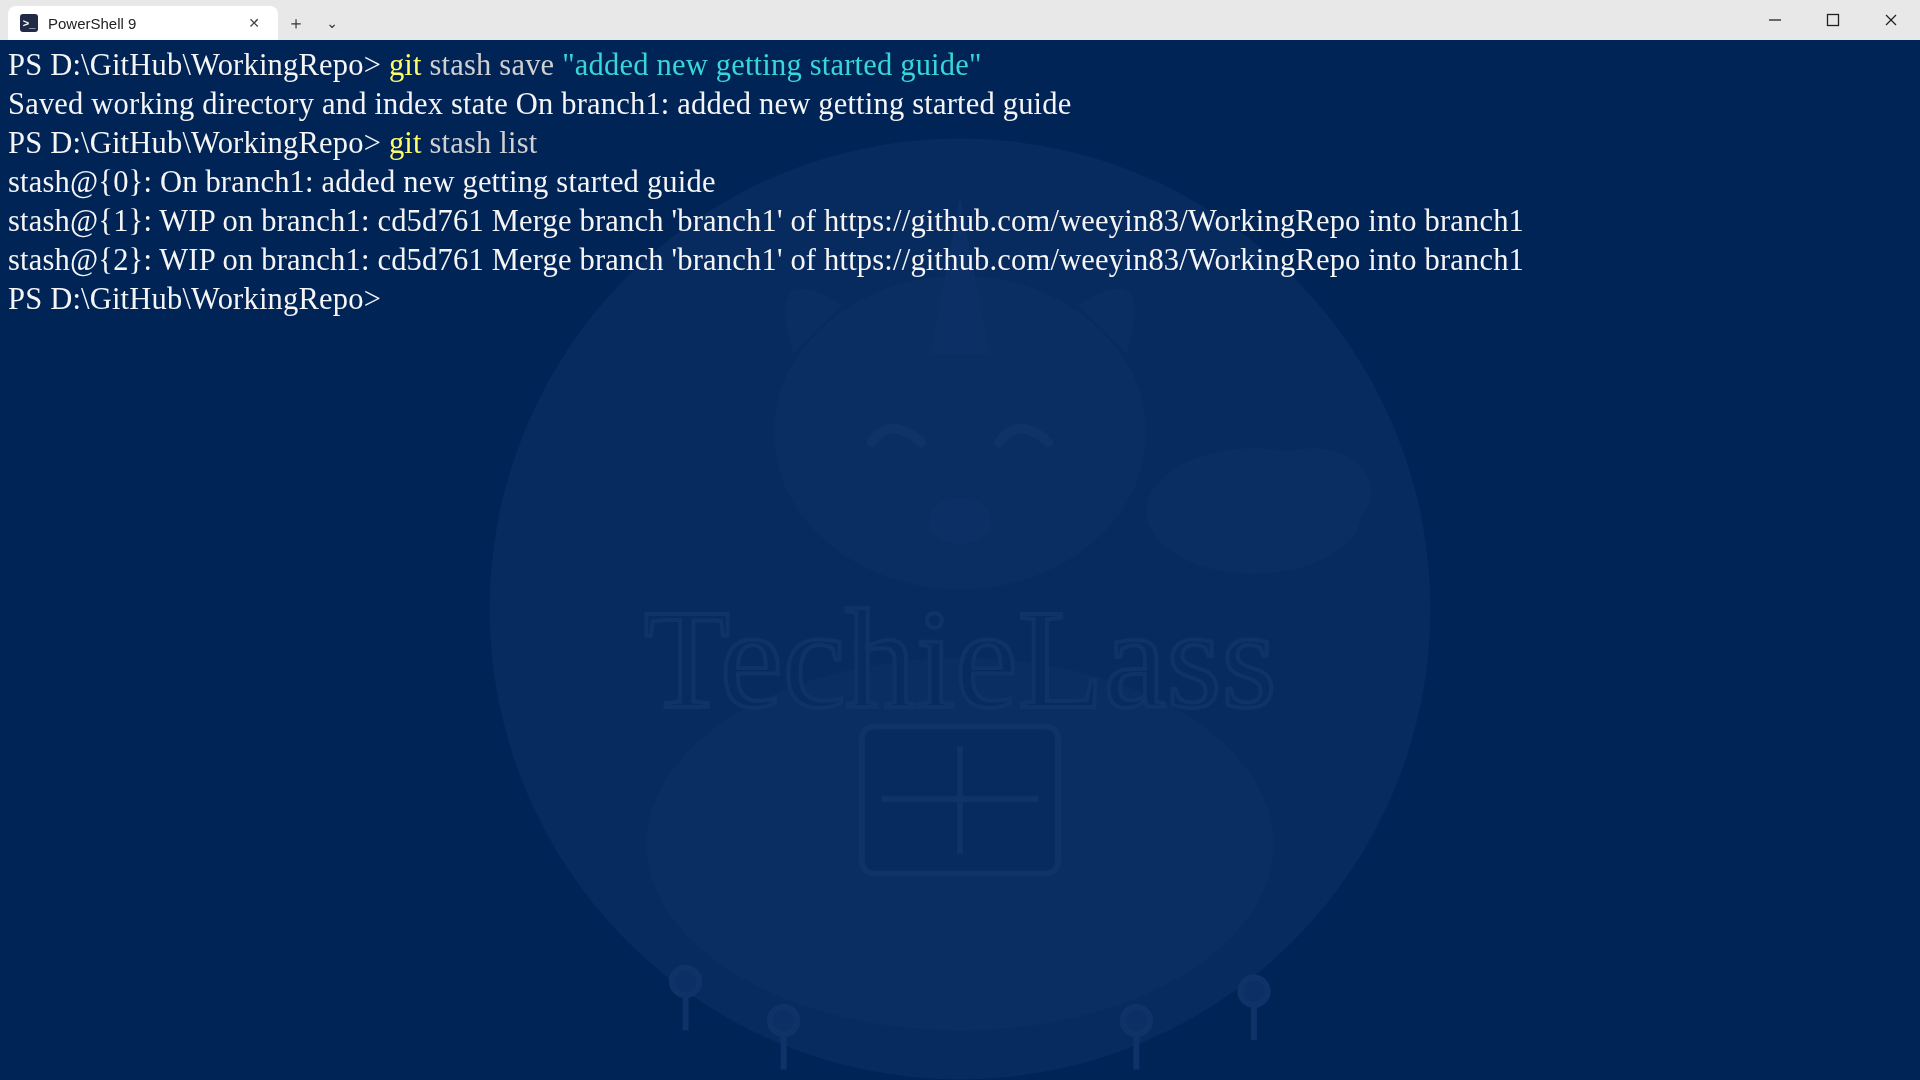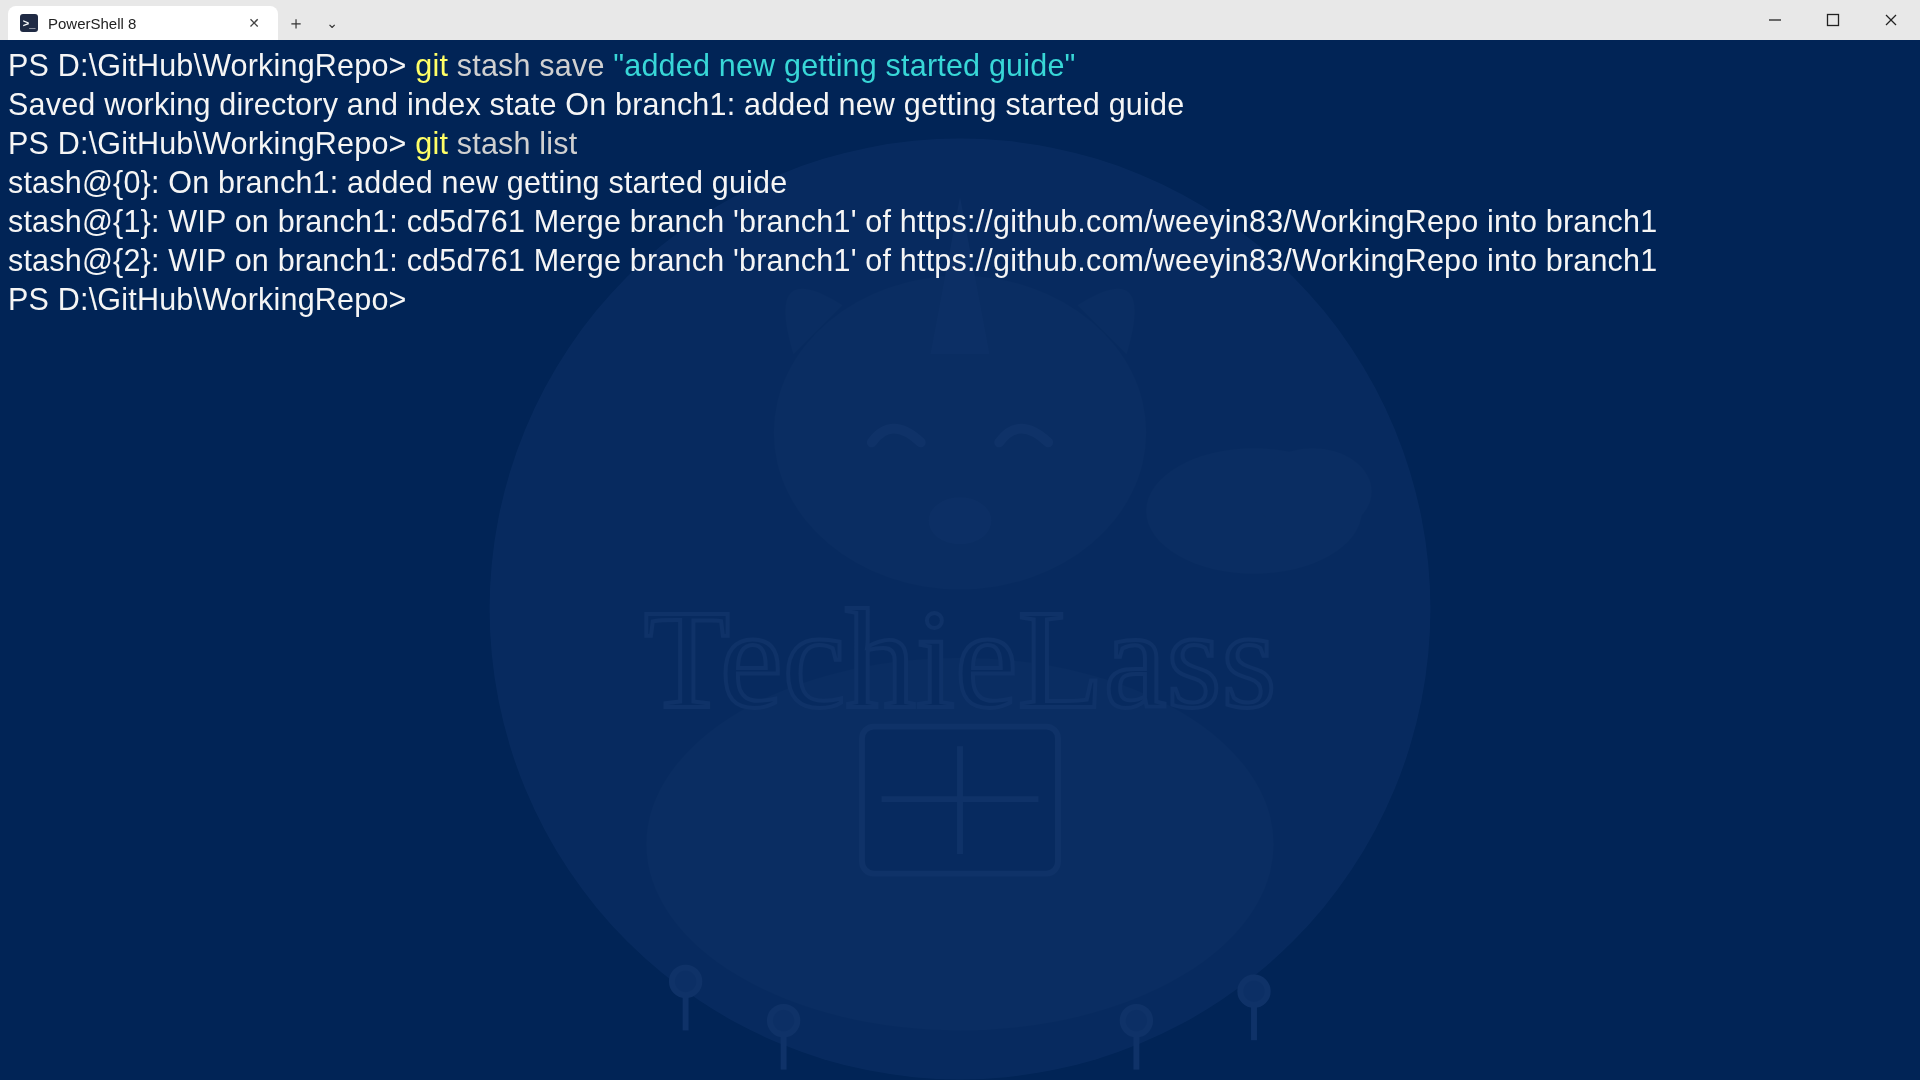--- a/index.html
+++ b/index.html
@@ -87,41 +87,41 @@
     position: absolute;
     left: 50%; top: 50%;
     transform: translate(-50%, -45%);
     width: 980px; height: 980px;
     opacity: 0.16;
     pointer-events: none;
   }
   .terminal-content {
     position: relative;
     padding: 6px 8px;
-    font-family: Liberation Sans, sans-serif;
+    font-family: Liberation Serif, serif;
     font-size: 30.5px;
     line-height: 1.28;
     color: #f5f5f5;
     white-space: pre-wrap;
     word-break: break-all;
     letter-spacing: 0.2px;
   }
   .c-prompt { color: #f5f5f5; }
   .c-cmd    { color: #ffff66; }
   .c-arg    { color: #d0d0d0; }
   .c-str    { color: #38d7d7; }
 </style>
 </head>
 <body>
 
 <div class="titlebar">
   <div class="tab-strip">
     <div class="tab">
       <div class="ps-icon">&gt;_</div>
-      <div class="title">PowerShell 8</div>
+      <div class="title">PowerShell 9</div>
       <div class="close">✕</div>
     </div>
     <div class="new-tab-btn">＋</div>
     <div class="dropdown-btn">⌄</div>
   </div>
   <div class="spacer"></div>
   <div class="win-controls">
     <div class="win-btn">
       <svg viewBox="0 0 14 14">
           <line x1="1" y1="7" x2="13" y2="7" stroke="#222" stroke-width="1.3"></line>

